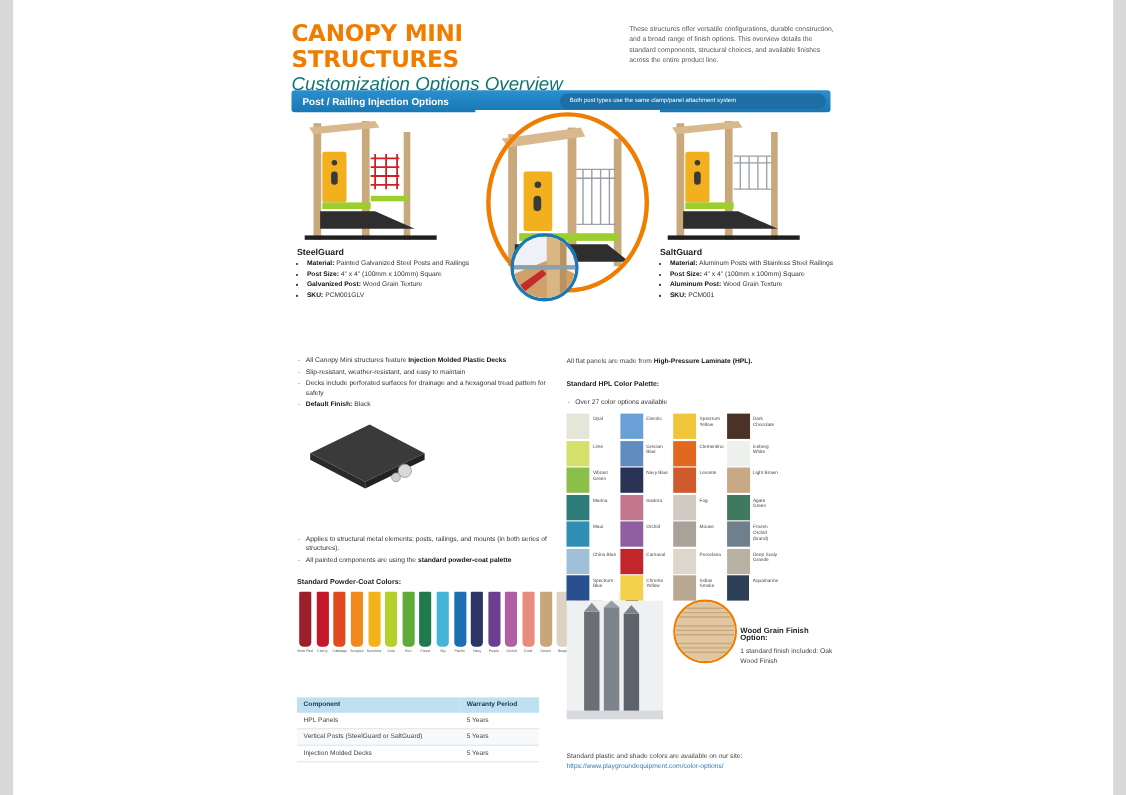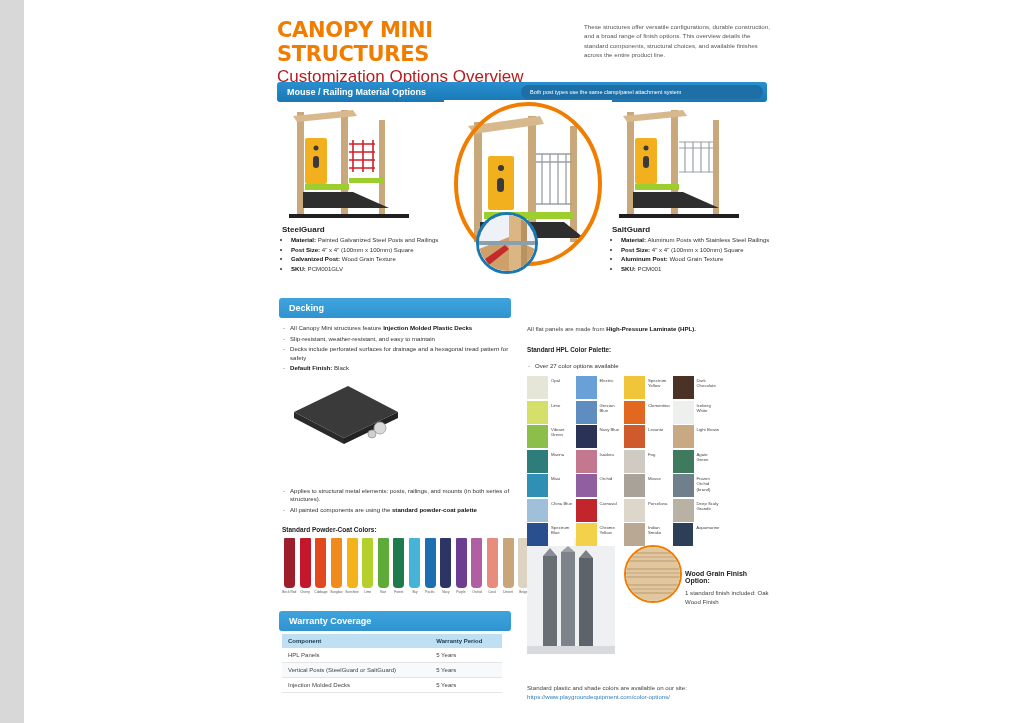--- a/index.html
+++ b/index.html
@@ -8,32 +8,31 @@
     width:1024px; height:723px;
     background:#d8d8d8;
     font-family:"Liberation Sans", sans-serif;
     font-size:6.5px;
     color:#333;
   }
   .page {
     position:absolute; left:12px; top:0; width:1000px; height:723px;
     background:#ffffff;
     overflow:hidden;
-    margin-left:12px;
   }
   
   .hdr-title {
     position:absolute; left:253px; top:18px; width:310px;
   }
   .hdr-title .l1 {
     font-size:21px; font-weight:bold; color:#f07d00; letter-spacing:-0.3px;
     font-family:"DejaVu Sans", sans-serif;
   }
   .hdr-title .l2 {
-    font-size:17px; color:#b91c1c; margin-top:1px;
+    font-size:17px; color:#0f766e; margin-top:1px;font-style:italic;
   }
   .hdr-desc {
     position:absolute; left:560px; top:22px; width:190px;
     font-size:6.2px; line-height:1.5; color:#555;
   }
   
   .bar {
     position:absolute; height:20px; border-radius:3px;
     background:linear-gradient(to bottom,#2a8fd0,#1878b4);
     color:#fff; font-size:9px; font-weight:bold;
@@ -97,21 +96,21 @@
 
 <div class="page">
 
   <div class="hdr-title">
     <div class="l1">CANOPY MINI STRUCTURES</div>
     <div class="l2">Customization Options Overview</div>
   </div>
   <div class="hdr-desc">These structures offer versatile configurations, durable construction, and a broad range of finish options. This overview details the standard components, structural choices, and available finishes across the entire product line.</div>
 
   <div class="bar" style="left:253px; top:82px; width:490px;">
-    <span>Mouse / Railing Material Options</span>
+    <span>Post / Railing Injection Options</span>
   </div>
   <div class="pill" style="left:497px; top:85px; width:242px;">
     <span>Both post types use the same clamp/panel attachment system</span>
   </div>
 
   <div class="playset" style="left:255px; top:104px; width:140px; height:120px; background:#fbfbfb;">
     <svg width="140" height="120" viewBox="0 0 140 120">
       <rect x="0" y="0" width="140" height="120" fill="#ffffff"></rect>
 
       <rect x="18" y="8" width="7" height="106" fill="#c9a87c"></rect>
@@ -202,23 +201,20 @@
   <div style="position:absolute; left:588px; top:225px; width:180px;">
     <div class="h3">SaltGuard</div>
     <ul class="b">
       <li><b>Material:</b><span> Aluminum Posts with Stainless Steel Railings</span></li>
       <li><b>Post Size:</b><span> 4" x 4" (100mm x 100mm) Square</span></li>
       <li><b>Aluminum Post:</b><span> Wood Grain Texture</span></li>
       <li><b>SKU:</b><span> PCM001</span></li>
     </ul>
   </div>
 
-  <div class="bar light" style="left:255px; top:298px; width:232px;">
-    <span>Decking</span>
-  </div>
   <div style="position:absolute; left:258px; top:322px; width:228px;">
     <ul class="dash">
       <li>All Canopy Mini structures feature <b>Injection Molded Plastic Decks</b></li>
       <li>Slip-resistant, weather-resistant, and easy to maintain</li>
       <li>Decks include perforated surfaces for drainage and a hexagonal tread pattern for safety</li>
       <li><b>Default Finish:</b> Black</li>
     </ul>
   </div>
   <div class="deck-img" style="left:262px; top:378px;">
     <svg width="120" height="72" viewBox="0 0 120 72">
@@ -314,23 +310,20 @@
       <div class="pc-item">
         <div class="pc-chip" style="background: rgb(242, 242, 242);"></div>
         <div class="pc-name">White</div>
       </div>
       <div class="pc-item">
         <div class="pc-chip" style="background: rgb(34, 34, 34);"></div>
         <div class="pc-name">Black</div>
       </div>
     </div>
 
-  <div class="bar light" style="left:255px; top:611px; width:232px;">
-    <span>Warranty Coverage</span>
-  </div>
   <table class="wtable" style="left:258px; top:634px;">
     <thead>
       <tr>
         <th>Component</th>
         <th>Warranty Period</th>
       </tr>
     </thead>
     <tbody>
       <tr>
         <td>HPL Panels</td>

